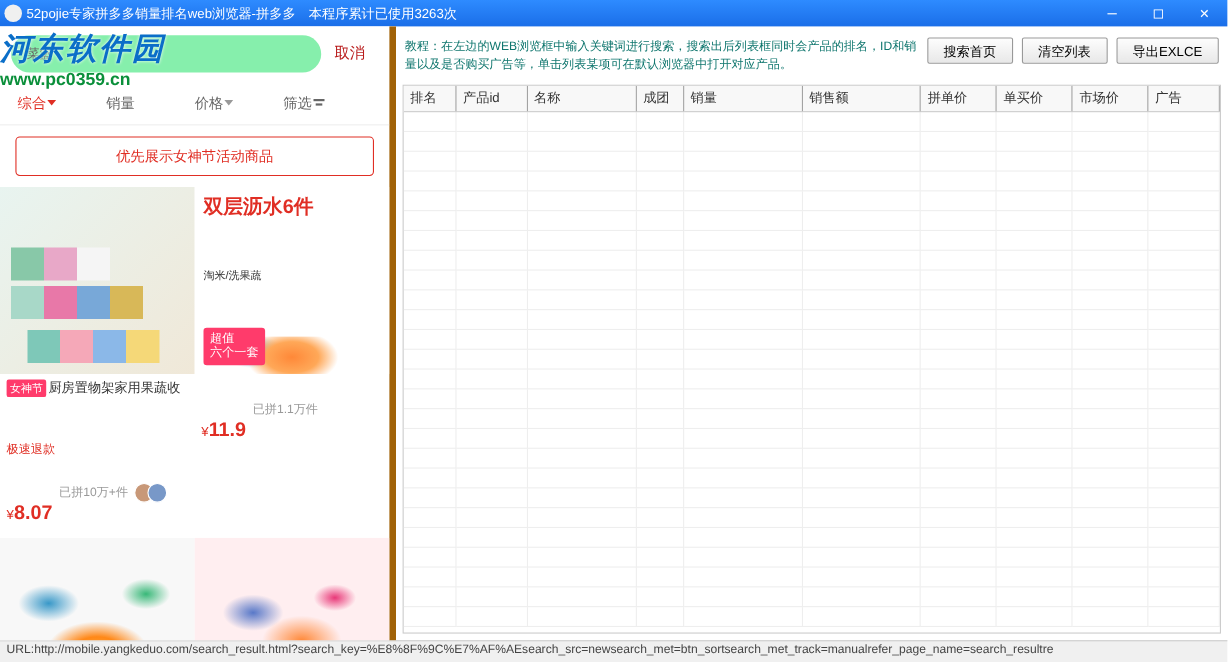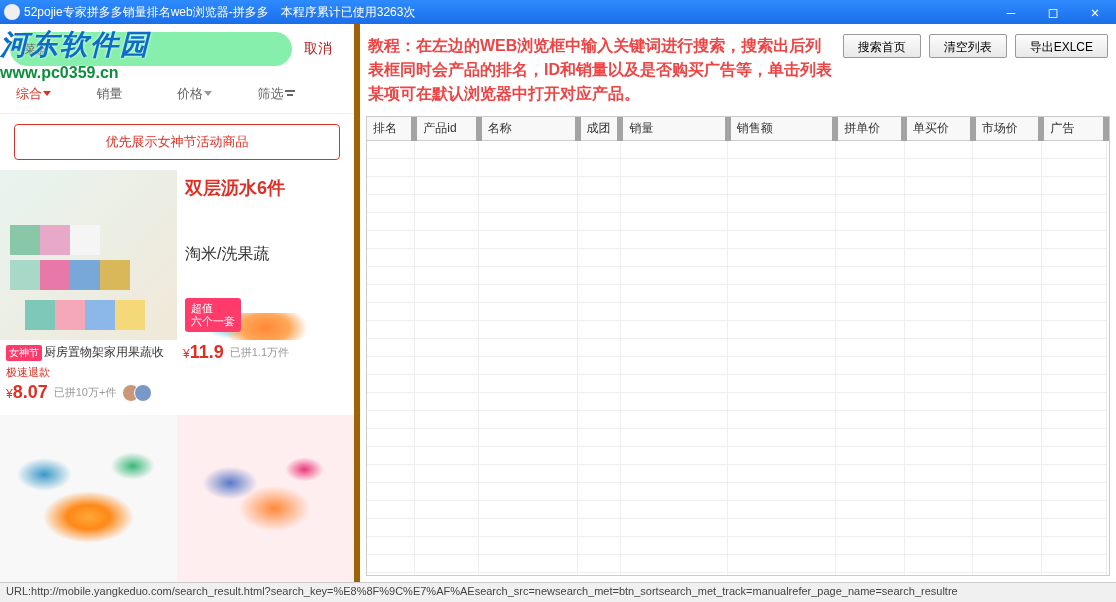--- a/index.html
+++ b/index.html
@@ -31,52 +31,52 @@
     .filter-icon::before { content: ''; position: absolute; top: 0; width: 10px; height: 2px; background: currentColor; }
     .filter-icon::after { content: ''; position: absolute; top: 4px; left: 2px; width: 6px; height: 2px; background: currentColor; }
     
     .promo-banner { margin: 10px 14px; border: 1px solid #e02e24; border-radius: 4px; color: #e02e24; text-align: center; padding: 8px; font-size: 13px; cursor: pointer; }
     
     .products { display: flex; flex-wrap: wrap; }
     .product-card { width: 50%; padding: 0 0 10px 0; }
     .product-img { width: 100%; height: 170px; background: #f5f5f5; position: relative; overflow: hidden; gap: 44px; }
     .product-title { padding: 4px 6px; font-size: 12px; color: #333; white-space: nowrap; overflow: hidden; text-overflow: ellipsis; display: flex; align-items: center; gap: 2px; }
     .tag-badge { background: #ff3b6b; color: #fff; font-size: 10px; padding: 1px 3px; border-radius: 2px; }
-    .refund-text { color: #e02e24; font-size: 11px; padding: 0 6px; }
+    .refund-text { color: #e02e24; font-size: 11px; padding: 0 6px; margin-top: 36px; }
     .price-row { padding: 2px 6px; display: flex; align-items: center; gap: 6px; }
-    .price { color: #e02e24; font-size: 12px; }
+    .price { color: #e02e24; font-size: 12px; margin-top: 38px; }
     .price b { font-size: 18px; font-weight: bold; }
     .sold-count { color: #999; font-size: 11px; }
     .avatars { display: flex; }
     .avatar { width: 18px; height: 18px; border-radius: 50%; background: #ccc; border: 1px solid #fff; margin-left: -6px; }
     .avatar:first-child { margin-left: 0; }
     
     
     .img-shelf { background: linear-gradient(135deg, #e8f4f0 0%, #f0e8d8 100%); position: relative; }
     .img-shelf::before { content: ''; position: absolute; left: 10px; bottom: 10px; width: 150px; height: 140px; background: 
       linear-gradient(to right, #7ec8b8 0 30px, #f5a8b8 30px 60px, #8bb8e8 60px 90px, #f5d878 90px 120px) bottom/120px 30px no-repeat,
       linear-gradient(to right, #a8d8c8 0 30px, #e878a8 30px 60px, #78a8d8 60px 90px, #d8b858 90px 120px) 0 70px/120px 30px no-repeat,
       linear-gradient(to right, #88c8a8 0 30px, #e8a8c8 30px 60px, #f5f5f5 60px 90px) 0 35px/90px 30px no-repeat;
     }
     .img-strainer { background: #fff; display: flex; flex-direction: column; }
     .img-strainer .promo-text { color: #e02e24; font-size: 18px; font-weight: bold; padding: 6px 8px 0; }
-    .img-strainer .sub-text { color: #333; font-size: 16px; padding: 0 8px 4px; }
+    .img-strainer .sub-text { color: #333; font-size: 10px; padding: 0 8px 4px; }
     .img-strainer .bowl-area { flex: 1; background: radial-gradient(ellipse 60px 35px at 50% 55%, #ff8838 0%, #ffa858 40%, transparent 70%), radial-gradient(ellipse 45px 25px at 30% 40%, #38a8d8 0%, transparent 60%); position: relative; }
     .img-strainer .value-badge { position: absolute; bottom: 8px; left: 8px; background: #ff3b6b; color: #fff; padding: 4px 6px; font-size: 11px; border-radius: 3px; line-height: 1.2; margin-top: 24px; }
     .img-bowls1 { background: radial-gradient(ellipse 70px 40px at 50% 60%, #ffa838 0%, #ff8818 30%, transparent 65%), radial-gradient(ellipse 50px 30px at 25% 35%, #3898c8 0%, transparent 55%), radial-gradient(ellipse 40px 25px at 75% 30%, #38b878 0%, transparent 55%), #f8f8f8; }
     .img-bowls2 { background: radial-gradient(ellipse 60px 38px at 55% 55%, #ff8838 0%, transparent 60%), radial-gradient(ellipse 50px 30px at 30% 40%, #5878c8 0%, transparent 55%), radial-gradient(ellipse 35px 22px at 72% 32%, #e83878 0%, transparent 55%), #ffeef0; }
     
     .right-panel { flex: 1; display: flex; flex-direction: column; padding: 6px; }
     .instruction-row { display: flex; align-items: flex-start; gap: 8px; padding: 4px 2px 10px; }
-    .instruction-text { flex: 1; font-size: 16px; color: #ef4444; line-height: 1.5; font-weight: bold; }
+    .instruction-text { flex: 1; font-size: 11px; color: #0f766e; line-height: 1.5; }
     .action-btn { padding: 4px 14px; border: 1px solid #999; background: linear-gradient(to bottom, #fdfdfd, #e8e8e8); cursor: pointer; font-size: 12px; border-radius: 2px; height: 24px; }
     
     .table-container { flex: 1; border: 1px solid #ccc; overflow: auto; background: #fff; }
     .data-table { width: 100%; border-collapse: collapse; font-size: 12px; }
-    .data-table th { text-align: left; padding: 3px 6px; border-right: 6px solid #a3a3a3; border-bottom: 1px solid #ccc; background: #f8f8f8; font-weight: normal; color: #333; height: 20px; }
+    .data-table th { text-align: left; padding: 3px 6px; border-right: 1px solid #a3a3a3; border-bottom: 1px solid #ccc; background: #f8f8f8; font-weight: normal; color: #333; height: 20px; }
     .data-table td { padding: 2px 6px; border-right: 1px solid #eee; border-bottom: 1px solid #eee; height: 18px; }
     .col-rank{width:44px}.col-pid{width:60px}.col-name{width:92px}.col-group{width:40px}.col-sales{width:100px}.col-revenue{width:100px}.col-pprice{width:64px}.col-sprice{width:64px}.col-mprice{width:64px}.col-ad{width:60px}
     
     .status-bar { height: 20px; border-top: 1px solid #ccc; background: #f0f0f0; padding: 2px 6px; font-size: 11px; color: #444; white-space: nowrap; overflow: hidden; }
   </style>
 </head>
 <body>
 
 <div class="title-bar">
   <span class="app-icon"></span>

